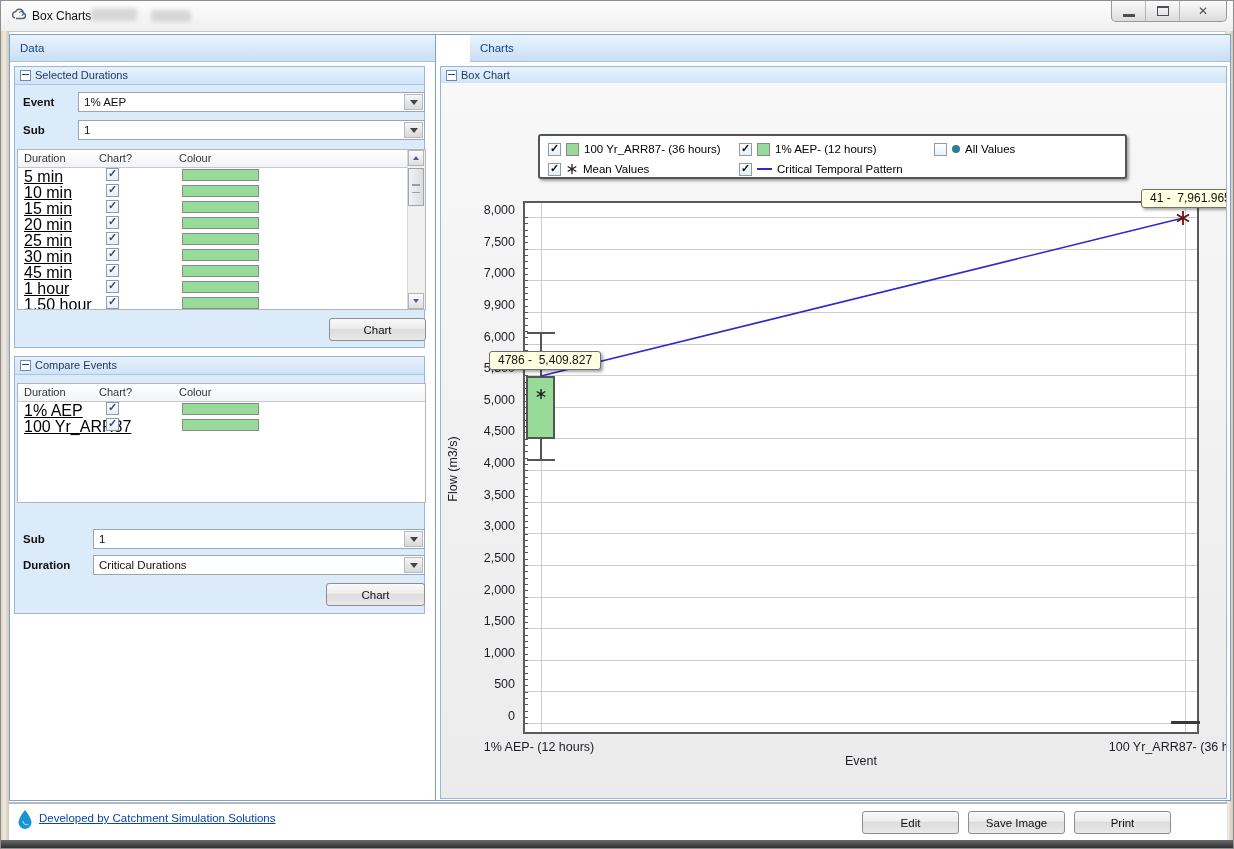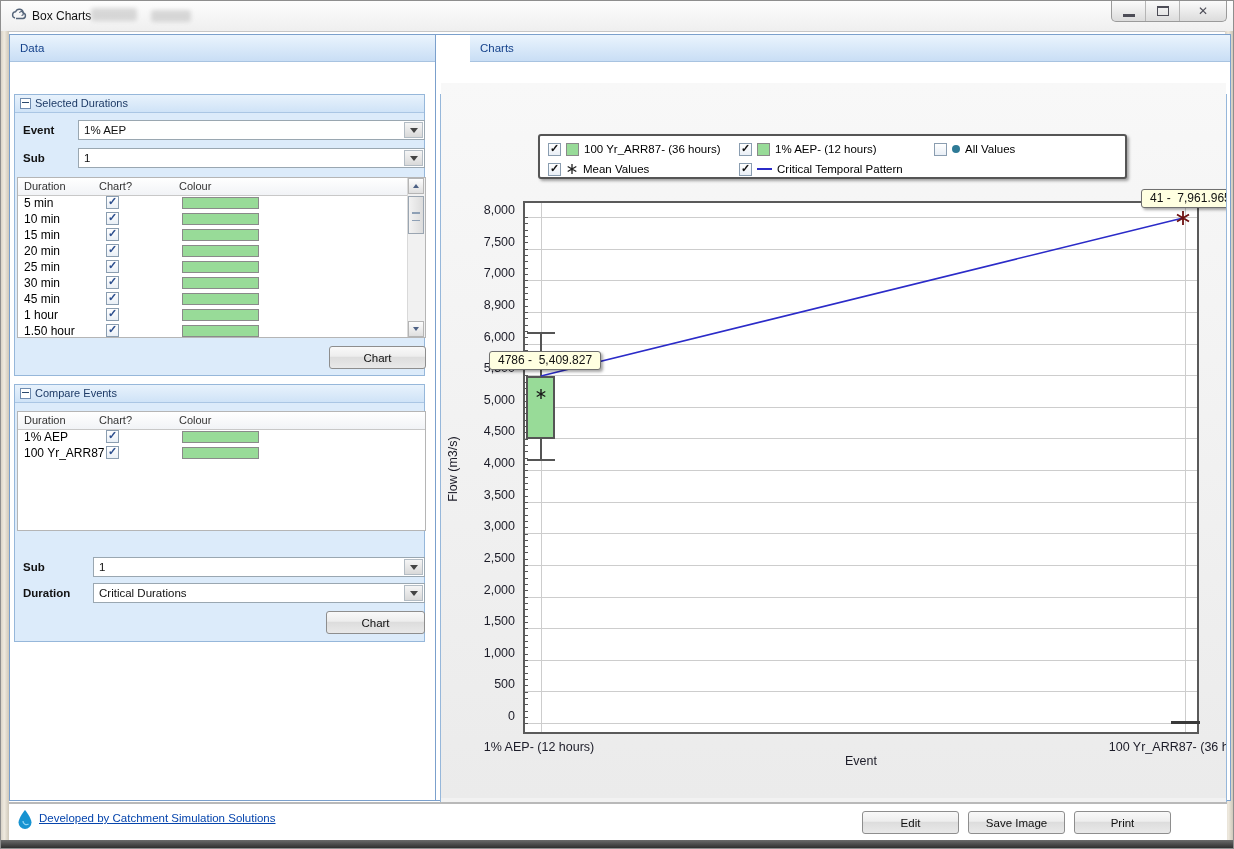--- a/index.html
+++ b/index.html
@@ -20,34 +20,34 @@
   .frame{top:30px;bottom:8px;width:8px;background:linear-gradient(90deg,#d9d3c7,#efeadf 40%,#cfc8ba);}
   .bottomstrip{left:0;bottom:0;width:1234px;height:8px;background:linear-gradient(#6b6b6b,#2f2f2f);}
   .footer{left:8px;top:801px;width:1218px;height:38px;background:#fff;border-top:2px solid #b9b9b9;border-bottom:1px solid #8e8e8e;}
   .footlink{left:38px;top:811px;font-size:11.5px;color:#0645ad;text-decoration:underline;}
   .droplogo{left:15px;top:808px;width:18px;height:20px;}
   .btn{border:1px solid #8e8e8e;border-radius:3px;background:linear-gradient(#f9f9f9,#ededed 45%,#dcdcdc 46%,#e9e9e9);font-size:11.5px;color:#111;text-align:center;line-height:22px;height:23px;box-sizing:border-box;}
   
   .panel{border:1px solid #7ba0cc;background:#fff;box-sizing:border-box;}
   .phead{height:26px;background:linear-gradient(#eaf4fd,#c9def5);border-bottom:1px solid #a8c3e0;color:#15428b;font-size:11.5px;line-height:26px;padding-left:10px;position:relative;}
   .chevrons{position:absolute;right:10px;top:0;color:#15428b;font-size:13px;font-weight:bold;}
-  .grp{border:1px solid #96b7da;background:#dcebfa;box-sizing:border-box;margin-top:28px;}
+  .grp{border:1px solid #96b7da;background:#dcebfa;box-sizing:border-box;}
   .ghead{height:17px;background:linear-gradient(#e8f2fc,#cfe3f7);border-bottom:1px solid #aac6e4;font-size:11px;color:#1d3a66;line-height:17px;padding-left:20px;position:relative;}
   .gbox{position:absolute;left:5px;top:3px;width:9px;height:9px;border:1px solid #6f8cb0;background:#fff;}
   .gbox::after{content:"";position:absolute;left:1px;right:1px;top:3px;height:1px;background:#2c4a6e;}
   .flabel{font-size:11.5px;font-weight:bold;color:#111;}
   .dd{background:#fff;border:1px solid #9aa7b1;box-sizing:border-box;height:20px;}
   .dd .val{padding-left:5px;line-height:18px;font-size:11.5px;color:#111;}
   .dd .arrow{position:absolute;right:1px;top:1px;bottom:1px;width:17px;background:linear-gradient(#f5f5f5,#d9d9d9);border:1px solid #b3bcc4;display:flex;align-items:center;justify-content:center;}
   .tri{width:0;height:0;border-left:4px solid transparent;border-right:4px solid transparent;border-top:5px solid #444;}
   .tbl{background:#fff;border:1px solid #b5b5b5;box-sizing:border-box;overflow:hidden;}
   .th{position:absolute;left:0;right:0;top:0;height:17px;background:linear-gradient(#ffffff,#f1f3f6);border-bottom:1px solid #c8c8c8;}
   .th span{position:absolute;top:2px;font-size:11px;color:#333;}
   .trow{position:absolute;left:0;right:0;height:16px;}
-  .trow .lbl{position:absolute;left:6px;top:1px;font-size:12px;color:#000;}
+  .trow .lbl{position:absolute;left:6px;top:1px;font-size:16px;color:#000;text-decoration:underline;}
   .cb{width:13px;height:13px;border:1px solid #8a9db0;background:linear-gradient(#fff,#e9eff6);box-sizing:border-box;position:relative;}
   .cb.checked::after{content:"✓";position:absolute;left:1px;top:-2px;font-size:11px;font-weight:bold;color:#2d4f8e;}
   .legend .cb.checked::after{color:#111;}
   .swatch{background:#98db98;border:1px solid #8a8a8a;box-sizing:border-box;}
   .sb{position:absolute;right:0;top:0;bottom:0;width:17px;background:#f1f1f1;border-left:1px solid #d9d9d9;}
   .sbtn{position:absolute;left:0;width:16px;height:16px;background:linear-gradient(#fdfdfd,#dfdfdf);border:1px solid #b5b5b5;box-sizing:border-box;display:flex;align-items:center;justify-content:center;}
   .sbtri-u{width:0;height:0;border-left:3.5px solid transparent;border-right:3.5px solid transparent;border-bottom:4px solid #4d6185;}
   .sbtri-d{width:0;height:0;border-left:3.5px solid transparent;border-right:3.5px solid transparent;border-top:4px solid #4d6185;}
   .sthumb{position:absolute;left:0;top:18px;width:16px;height:38px;background:linear-gradient(90deg,#f2f2f2,#dcdcdc);border:1px solid #9aa5b1;box-sizing:border-box;}
   .sthumb::after{content:"";position:absolute;left:3px;right:3px;top:15px;height:7px;border-top:1px solid #8ea0b5;border-bottom:1px solid #8ea0b5;box-shadow:inset 0 3px 0 -2px #8ea0b5;}
@@ -272,21 +272,21 @@
           <div class="ldash"></div>
           <span>Critical Temporal Pattern</span>
         </div>
       </div>
 
       <div class="abs ylabel">Flow (m3/s)</div>
 
       <span class="abs ytick" style="top:120px;">8,000</span>
       <span class="abs ytick" style="top:152px;">7,500</span>
       <span class="abs ytick" style="top:183px;">7,000</span>
-      <span class="abs ytick" style="top:215px;">8,900</span>
+      <span class="abs ytick" style="top:215px;">9,900</span>
       <span class="abs ytick" style="top:247px;">6,000</span>
       <span class="abs ytick" style="top:278px;">5,500</span>
       <span class="abs ytick" style="top:310px;">5,000</span>
       <span class="abs ytick" style="top:341px;">4,500</span>
       <span class="abs ytick" style="top:373px;">4,000</span>
       <span class="abs ytick" style="top:405px;">3,500</span>
       <span class="abs ytick" style="top:436px;">3,000</span>
       <span class="abs ytick" style="top:468px;">2,500</span>
       <span class="abs ytick" style="top:500px;">2,000</span>
       <span class="abs ytick" style="top:531px;">1,500</span>

